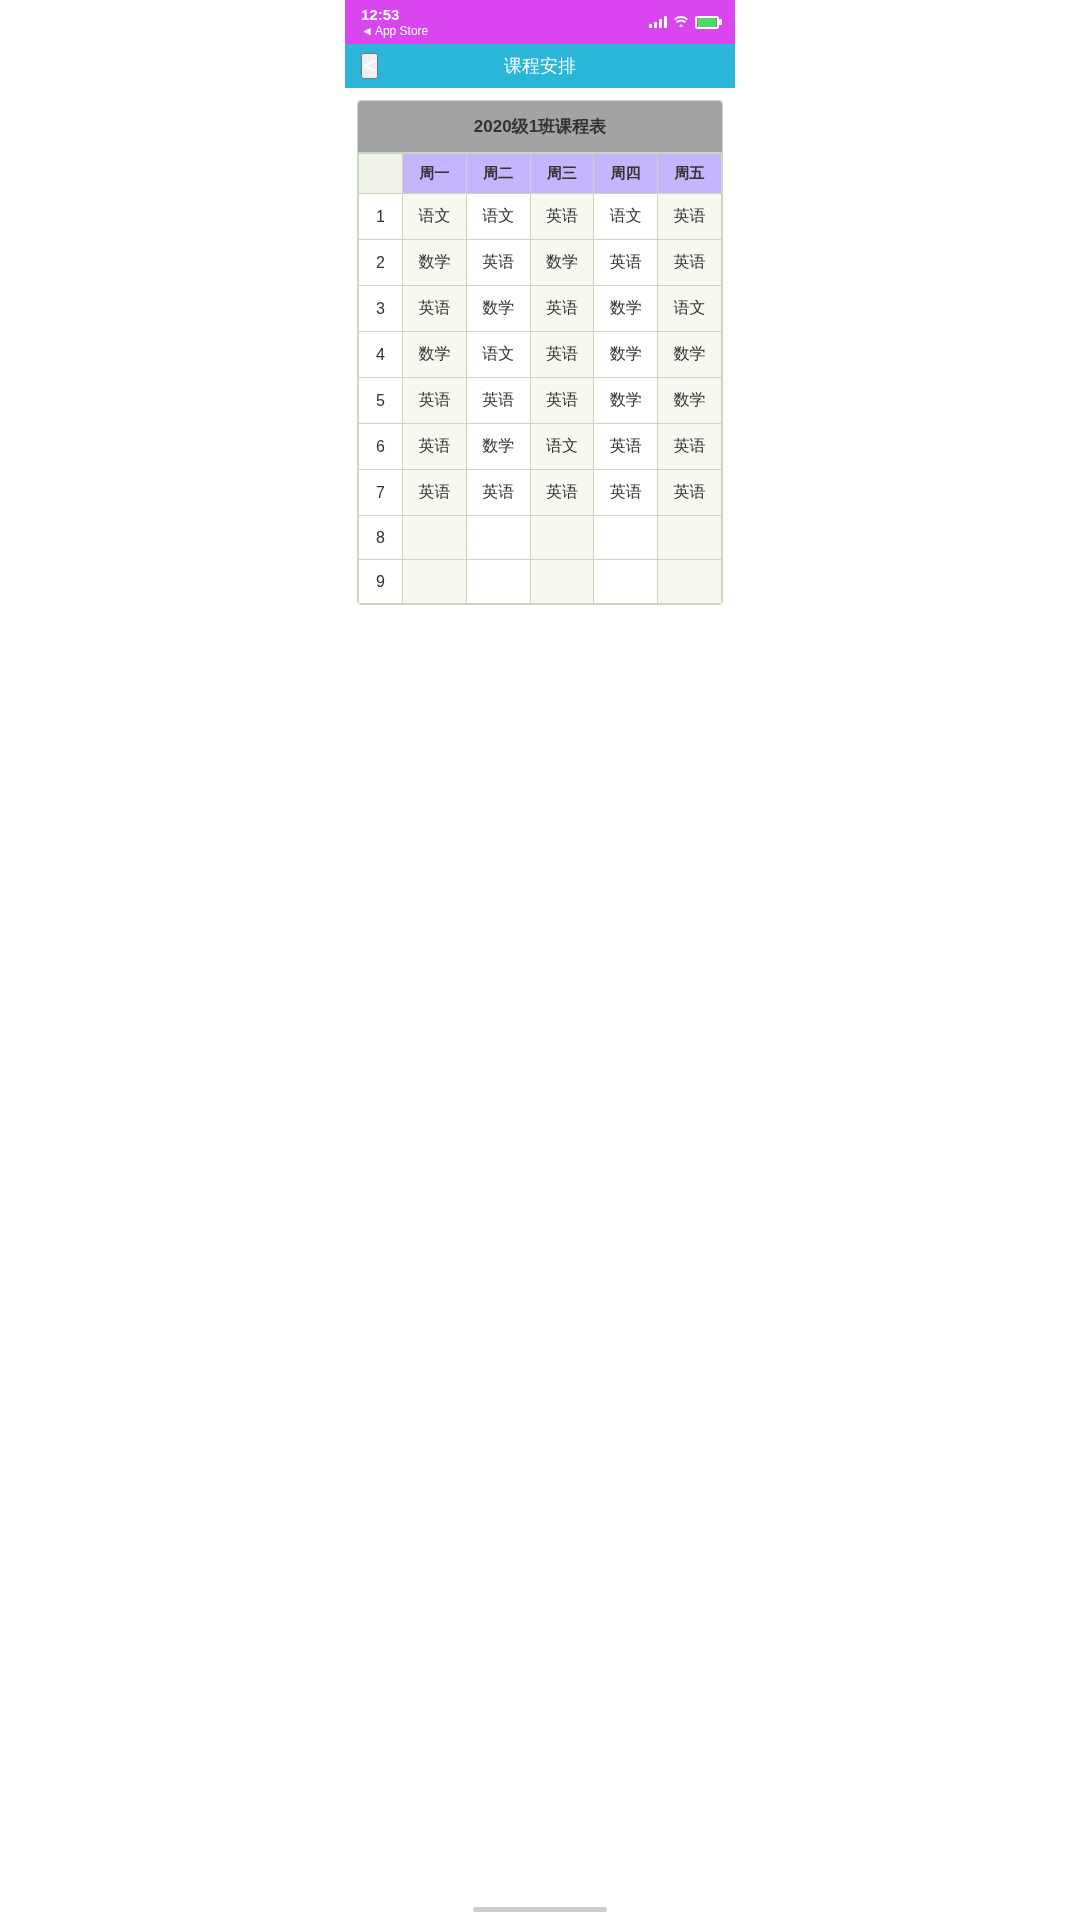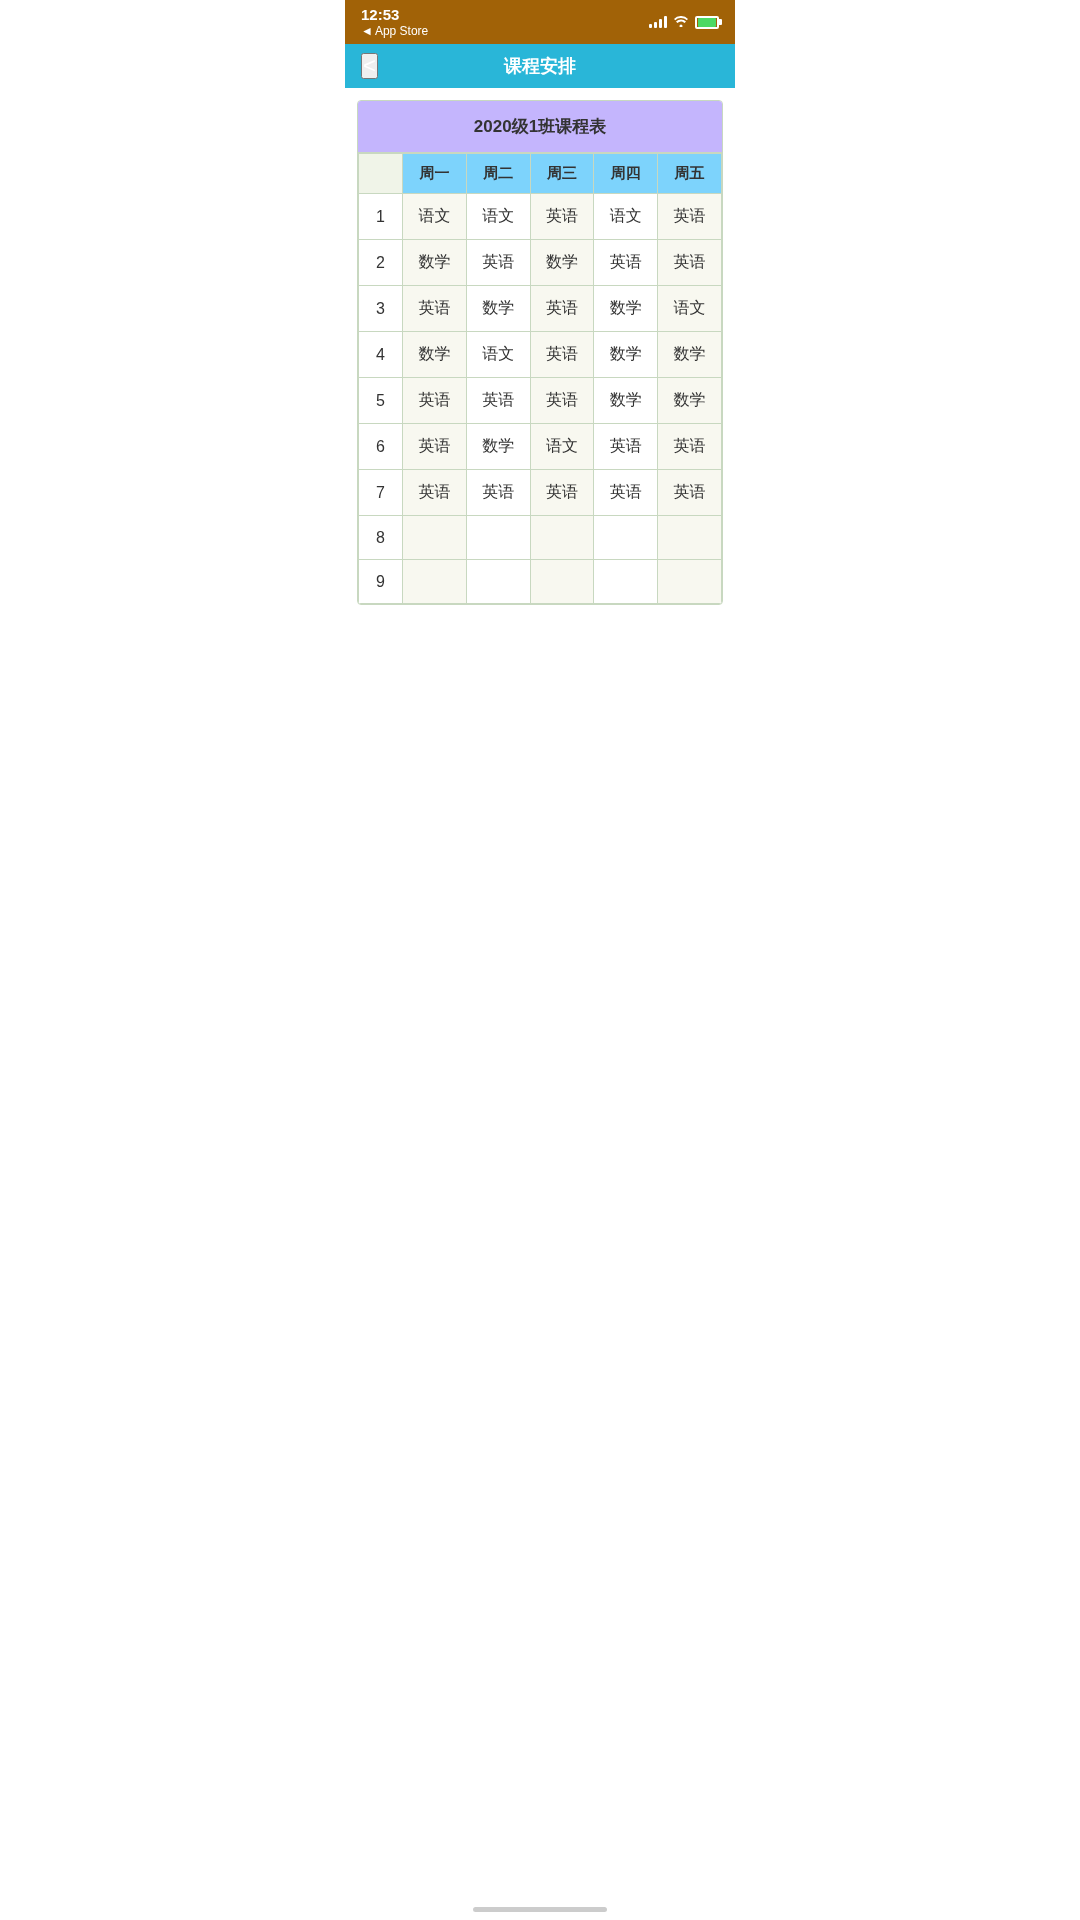--- a/index.html
+++ b/index.html
@@ -9,21 +9,21 @@
       width: 390px;
       min-height: 844px;
       background: #ffffff;
       font-family: -apple-system, 'PingFang SC', 'Helvetica Neue', sans-serif;
       margin: 0 auto;
       position: relative;
     }
 
     
     .status-bar {
-      background: #a16207;
+      background: #d946ef;
       height: 44px;
       display: flex;
       align-items: center;
       justify-content: space-between;
       padding: 0 16px;
     }
 
     .status-left {
       display: flex;
       flex-direction: column;
@@ -116,35 +116,35 @@
       color: white;
       font-size: 22px;
       font-weight: 300;
       cursor: pointer;
       line-height: 1;
     }
 
     .nav-title {
       color: white;
       font-size: 18px;
-      font-weight: 700;
+      font-weight: 400;
     }
 
     
     .schedule-container {
       margin: 12px;
       border: 1px solid #c8d8c0;
       border-radius: 4px;
       overflow: hidden;
       background: white;
     }
 
     
     .table-title {
-      background: #c4b5fd;
+      background: #a3a3a3;
       text-align: center;
       padding: 14px;
       font-size: 17px;
       font-weight: 600;
       color: #333;
       border-bottom: 1px solid #c8d8c0;
     }
 
     
     .schedule-table {
@@ -155,21 +155,21 @@
     .schedule-table th,
     .schedule-table td {
       border: 1px solid #c8d8c0;
       text-align: center;
       font-size: 16px;
       color: #333;
     }
 
     
     .schedule-table thead th {
-      background: #7dd3fc;
+      background: #c4b5fd;
       padding: 10px 4px;
       font-weight: 600;
       font-size: 15px;
     }
 
     .schedule-table thead th:first-child {
       background: #f0f4e8;
       width: 44px;
     }
 

